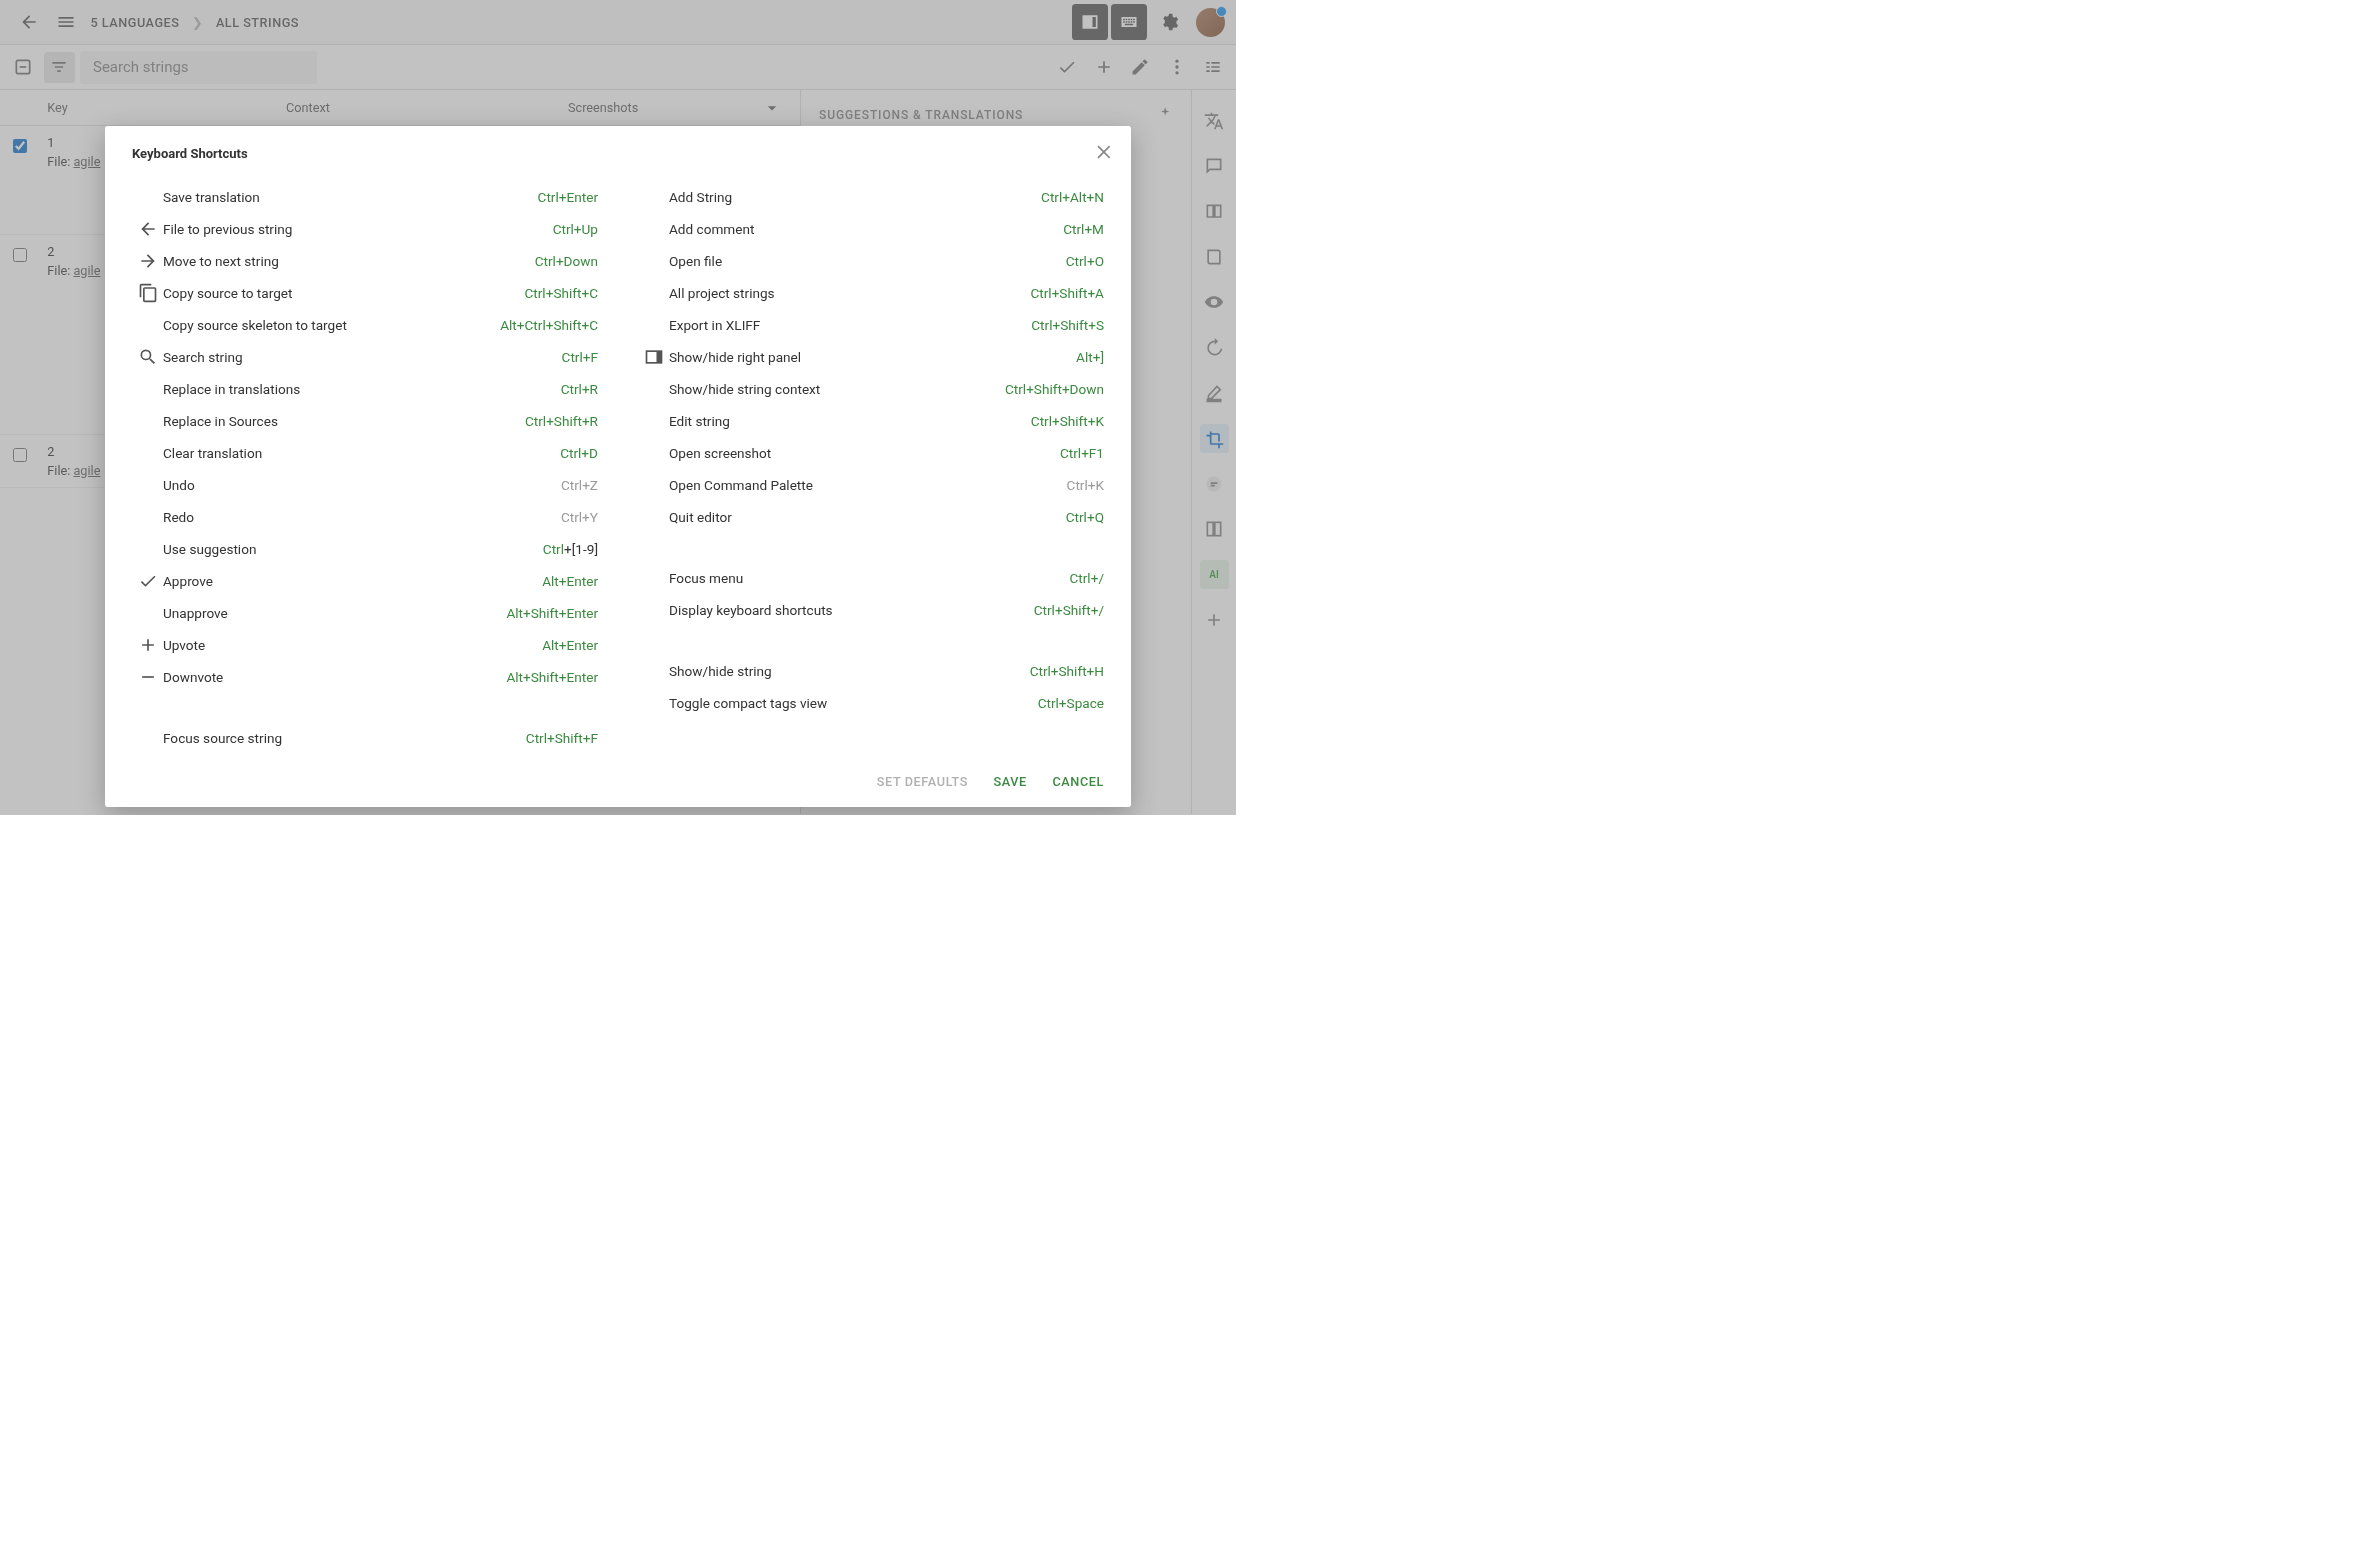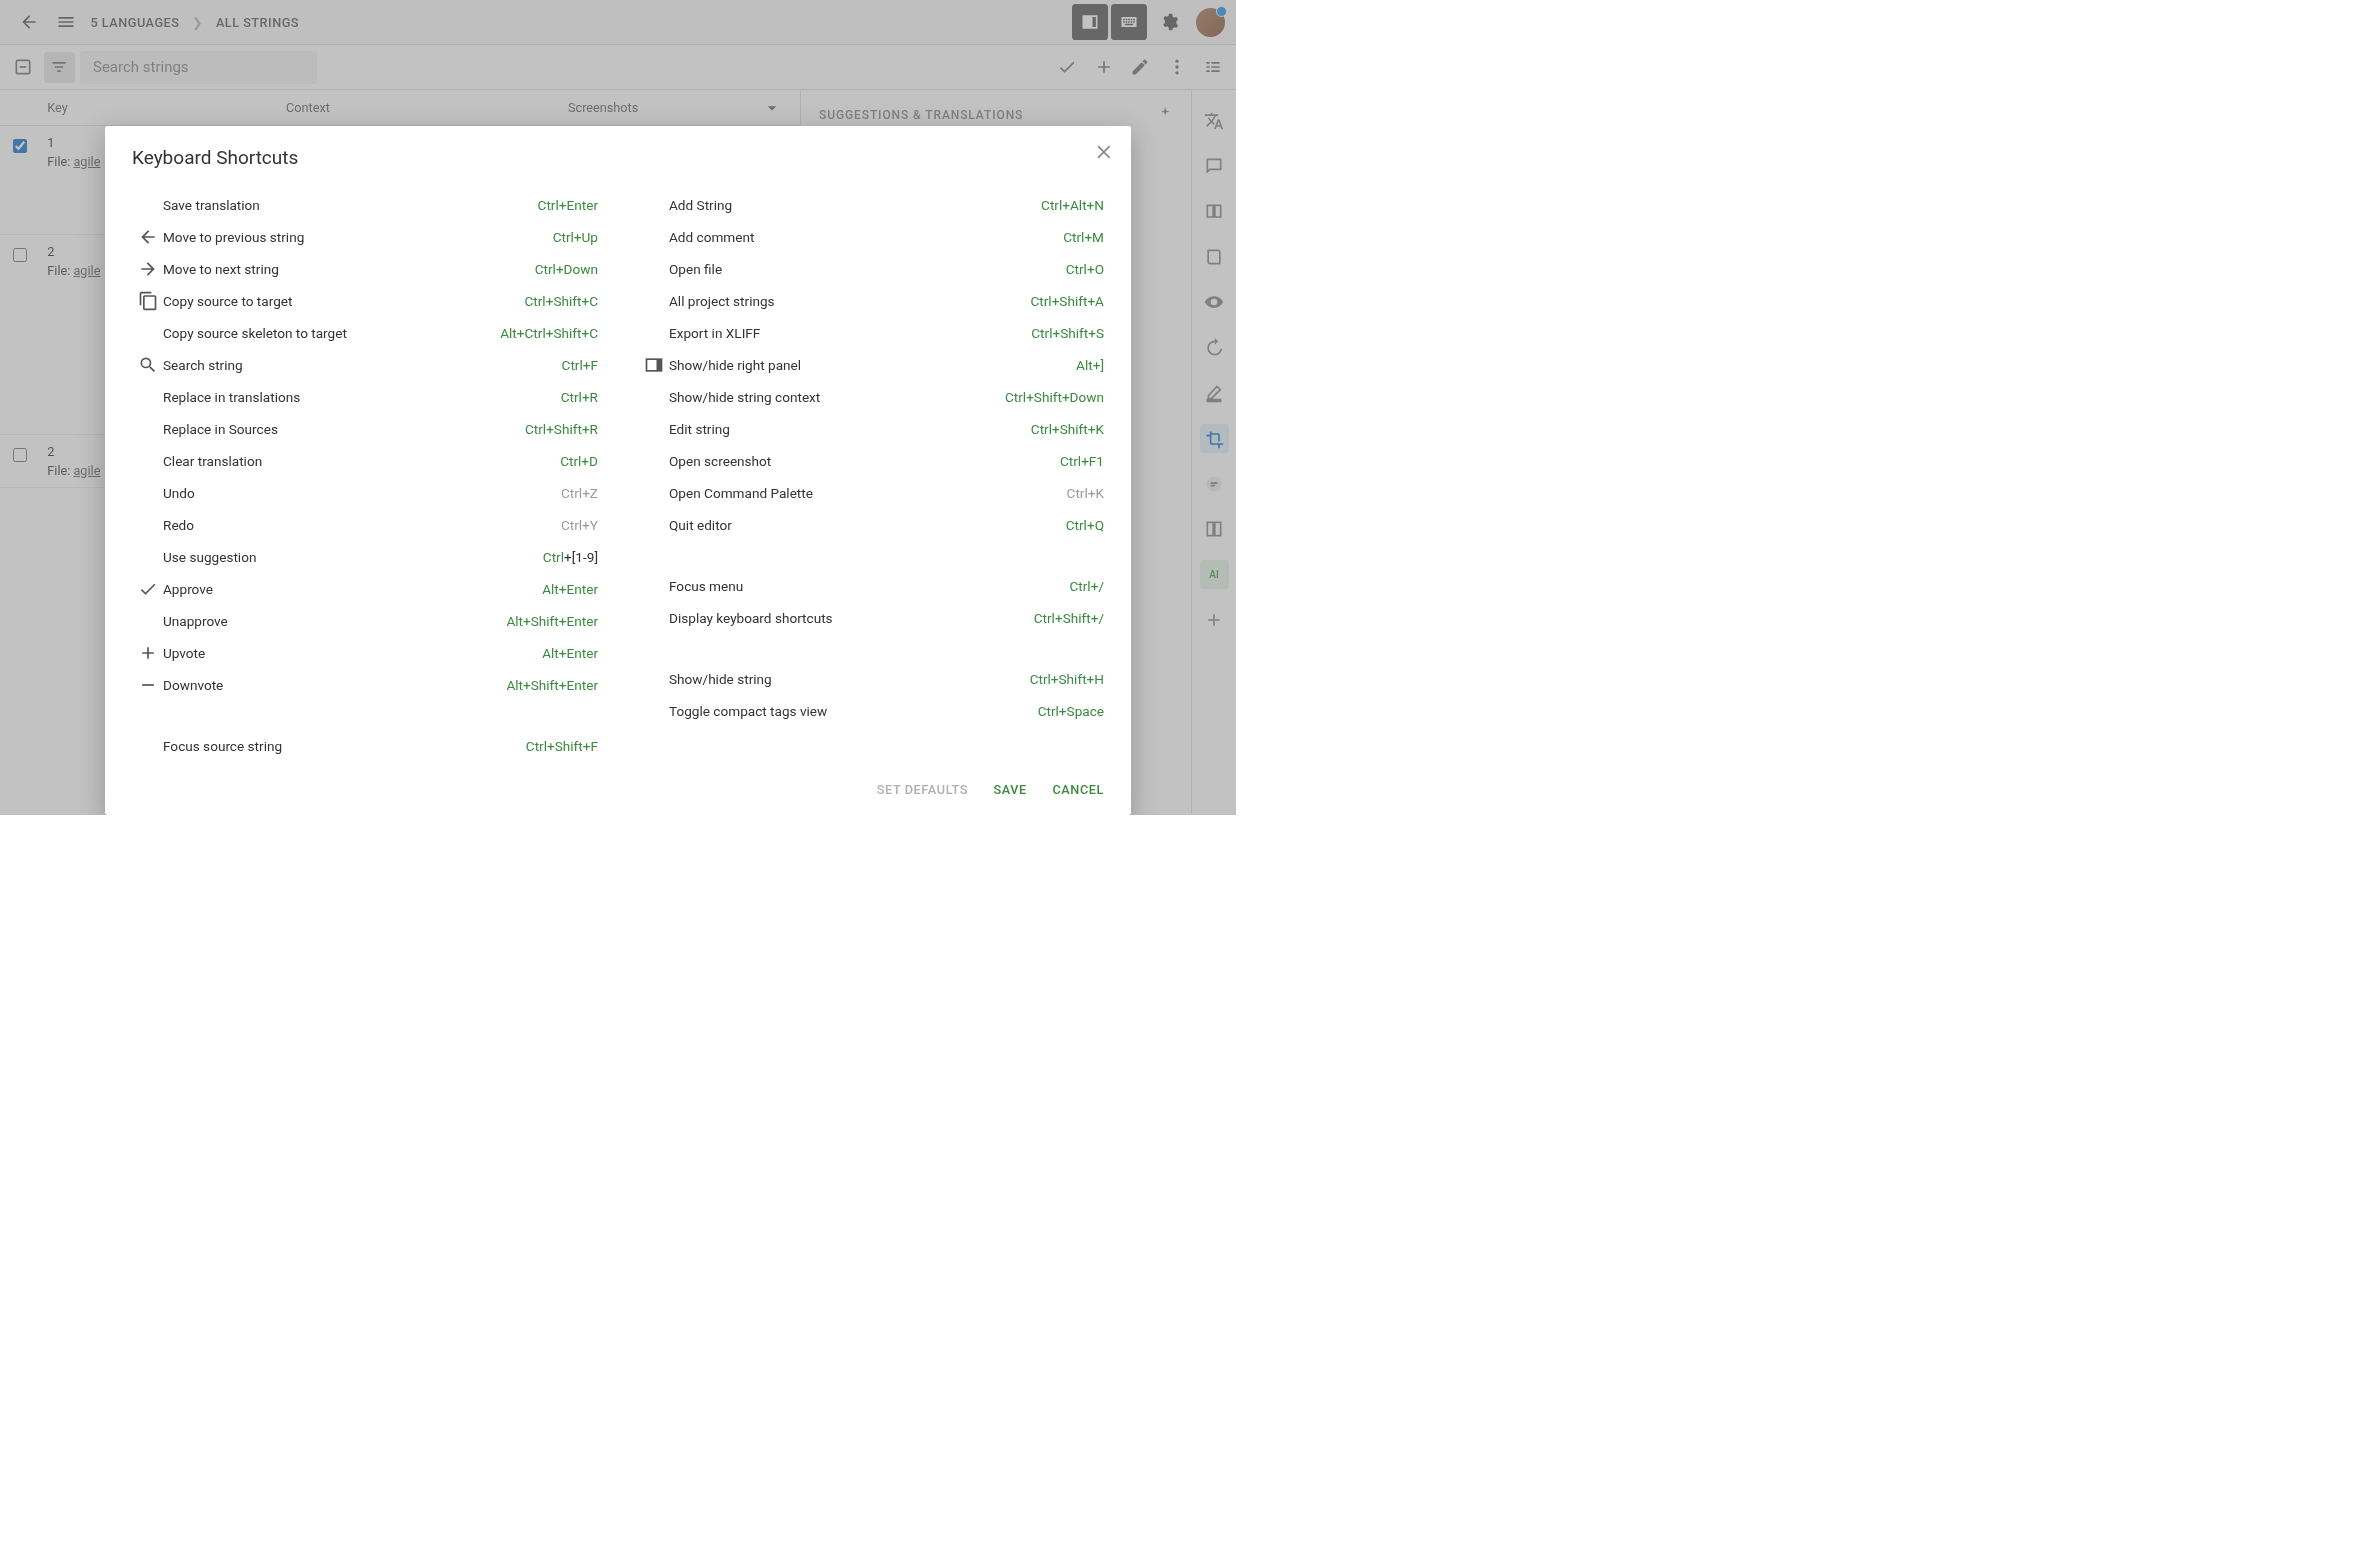--- a/index.html
+++ b/index.html
@@ -117,21 +117,21 @@
     padding-top: 126px;
   }
   .dialog {
     width: 1026px;
     background: #fff;
     border-radius: 2.7px;
     box-shadow: 0 7.3px 27px rgba(0,0,0,.25);
     padding: 20px 27px 18px;
     position: relative;
   }
-  .dialog-title { font-size: 19px; font-weight: 400; color: #333; margin-bottom: 10px; }
+  .dialog-title { font-size: 13px; font-weight: 700; color: #333; margin-bottom: 10px; }
   .dialog-close { position: absolute; top: 16.4px; right: 16.4px; color: #888; cursor:pointer; }
   .shortcut-grid {
     display: flex; gap: 40px; margin-top: 20px;
   }
   .shortcut-col { flex: 1; }
   .sc-row {
     display: flex; align-items: center;
     min-height: 32px;
   }
   .sc-icon { width: 31px; display:flex; align-items:center; justify-content:center; color:#555; }
@@ -372,21 +372,21 @@
             <span class="sc-icon"></span>
             <span class="sc-label">Save translation</span>
             <span class="sc-key">Ctrl+Enter</span>
           </div>
           <div class="sc-row">
             <span class="sc-icon">
               <svg viewBox="0 0 24 24">
                 <path fill="currentColor" d="M20 11H7.8l5.6-5.6L12 4l-8 8 8 8 1.4-1.4L7.8 13H20z"></path>
               </svg>
             </span>
-            <span class="sc-label">Move to previous string</span>
+            <span class="sc-label">File to previous string</span>
             <span class="sc-key">Ctrl+Up</span>
           </div>
           <div class="sc-row">
             <span class="sc-icon">
               <svg viewBox="0 0 24 24">
                 <path fill="currentColor" d="M4 13h12.2l-5.6 5.6L12 20l8-8-8-8-1.4 1.4L16.2 11H4z"></path>
               </svg>
             </span>
             <span class="sc-label">Move to next string</span>
             <span class="sc-key">Ctrl+Down</span>

